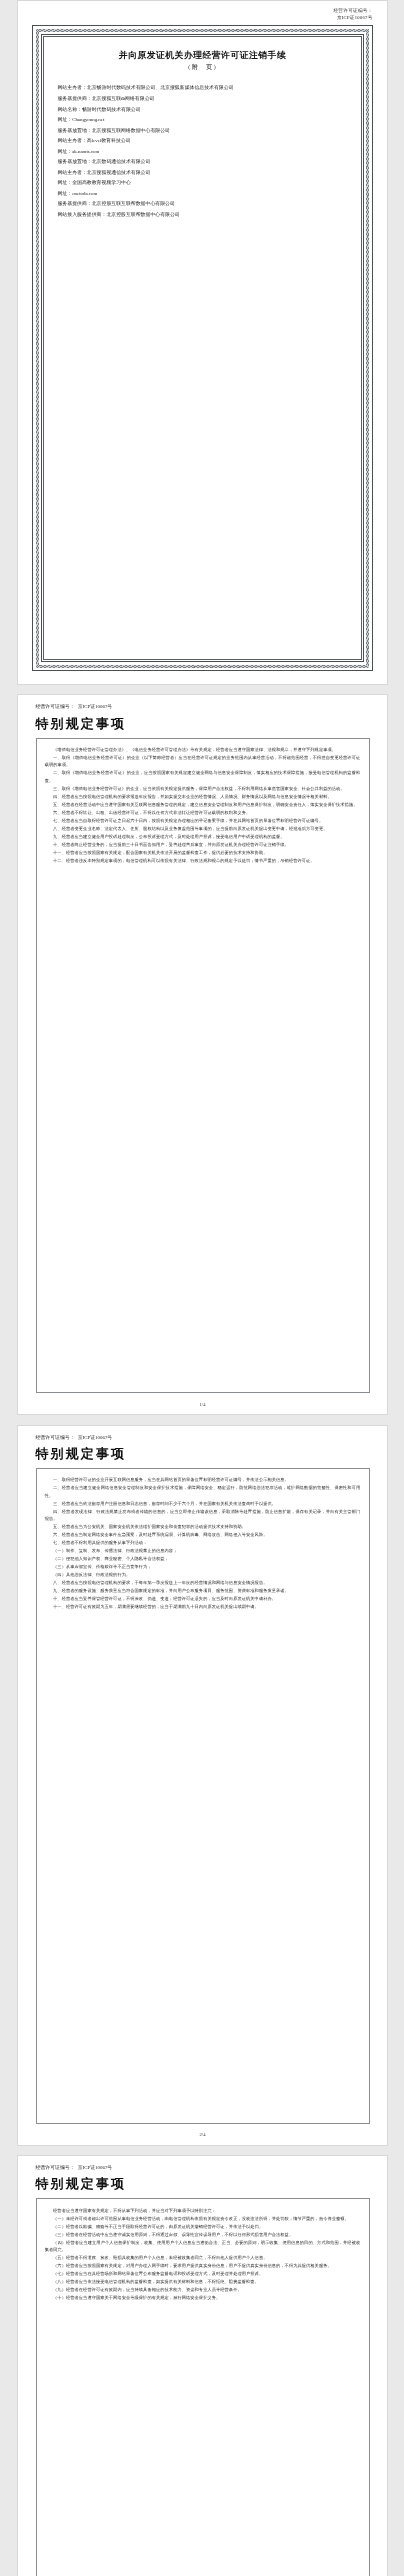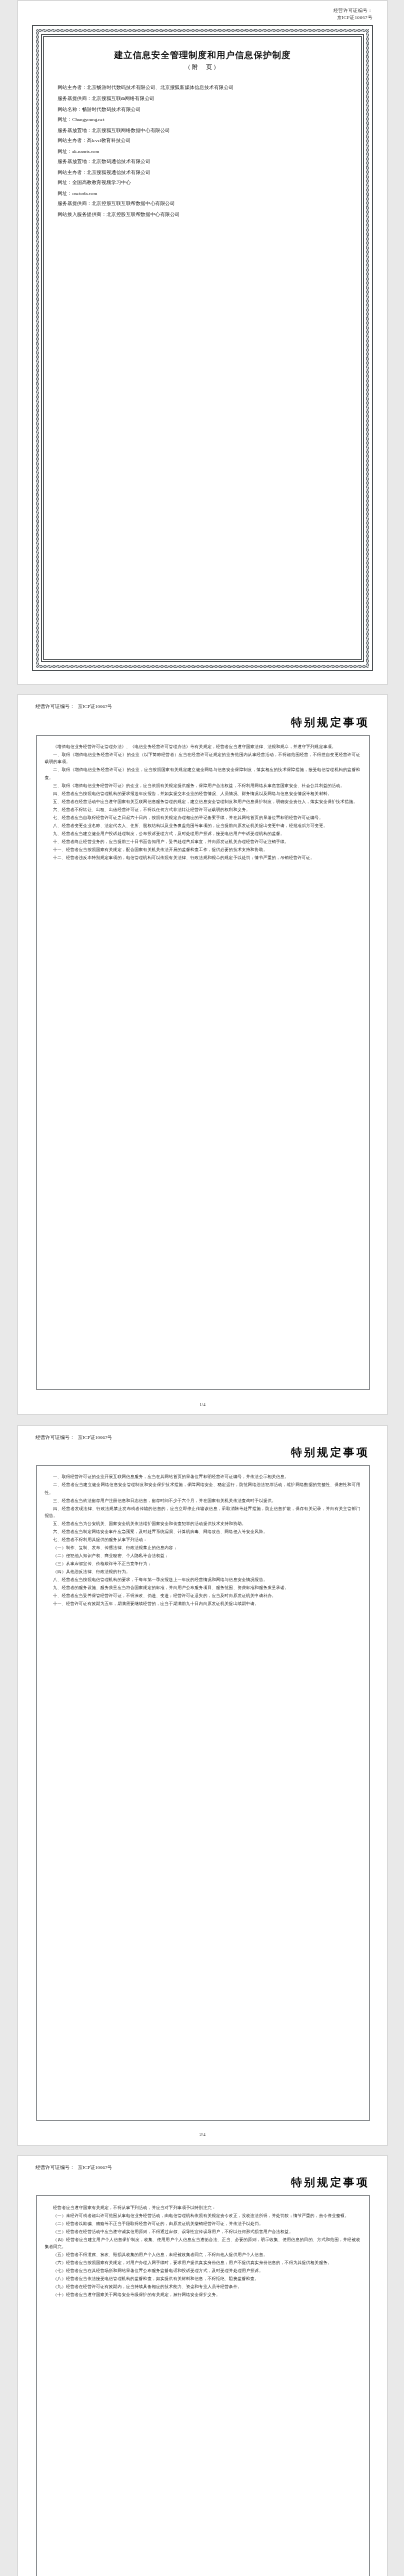--- a/index.html
+++ b/index.html
@@ -93,22 +93,22 @@
   .cert-line {
     display: block;
     white-space: nowrap;
     overflow: hidden;
   }
   .cert-line .k { }
   .cert-line .v { }
 
   
   .page-title {
-    text-align: right;
-    font-size: 11px;
+    text-align: left;
+    font-size: 13px;
     font-weight: bold;
     letter-spacing: 2.1px;
     color: #111;
     margin: 2.1px 0 5.2px 0;
   }
   .inner-frame {
     border: 0.5px solid #8a8d90;
     padding: 7.2px 8.2px 7.2px 8.2px;
     min-height: 639px;
   }
@@ -151,21 +151,21 @@
       </div>
       <div class="row">
         <span class="val">京ICP证10067号</span>
       </div>
     </div>
 
     <div class="frame-outer">
       <div class="frame-mid">
         <div class="frame-in">
           <div class="frame-in2">
-            <div class="cert-title">建立信息安全管理制度和用户信息保护制度</div>
+            <div class="cert-title">并向原发证机关办理经营许可证注销手续</div>
             <div class="cert-subtitle">（附　页）</div>
 
             <div class="cert-body">
               <div class="cert-line">
                 <span class="k">网站主办者：</span><span class="v">北京畅游时代数码技术有限公司、北京搜狐新媒体信息技术有限公司</span>
               </div>
               <div class="cert-line">
                 <span class="k">服务器提供商：</span><span class="v">北京搜狐互联ణ网络有限公司</span>
               </div>
               <div class="cert-line">

